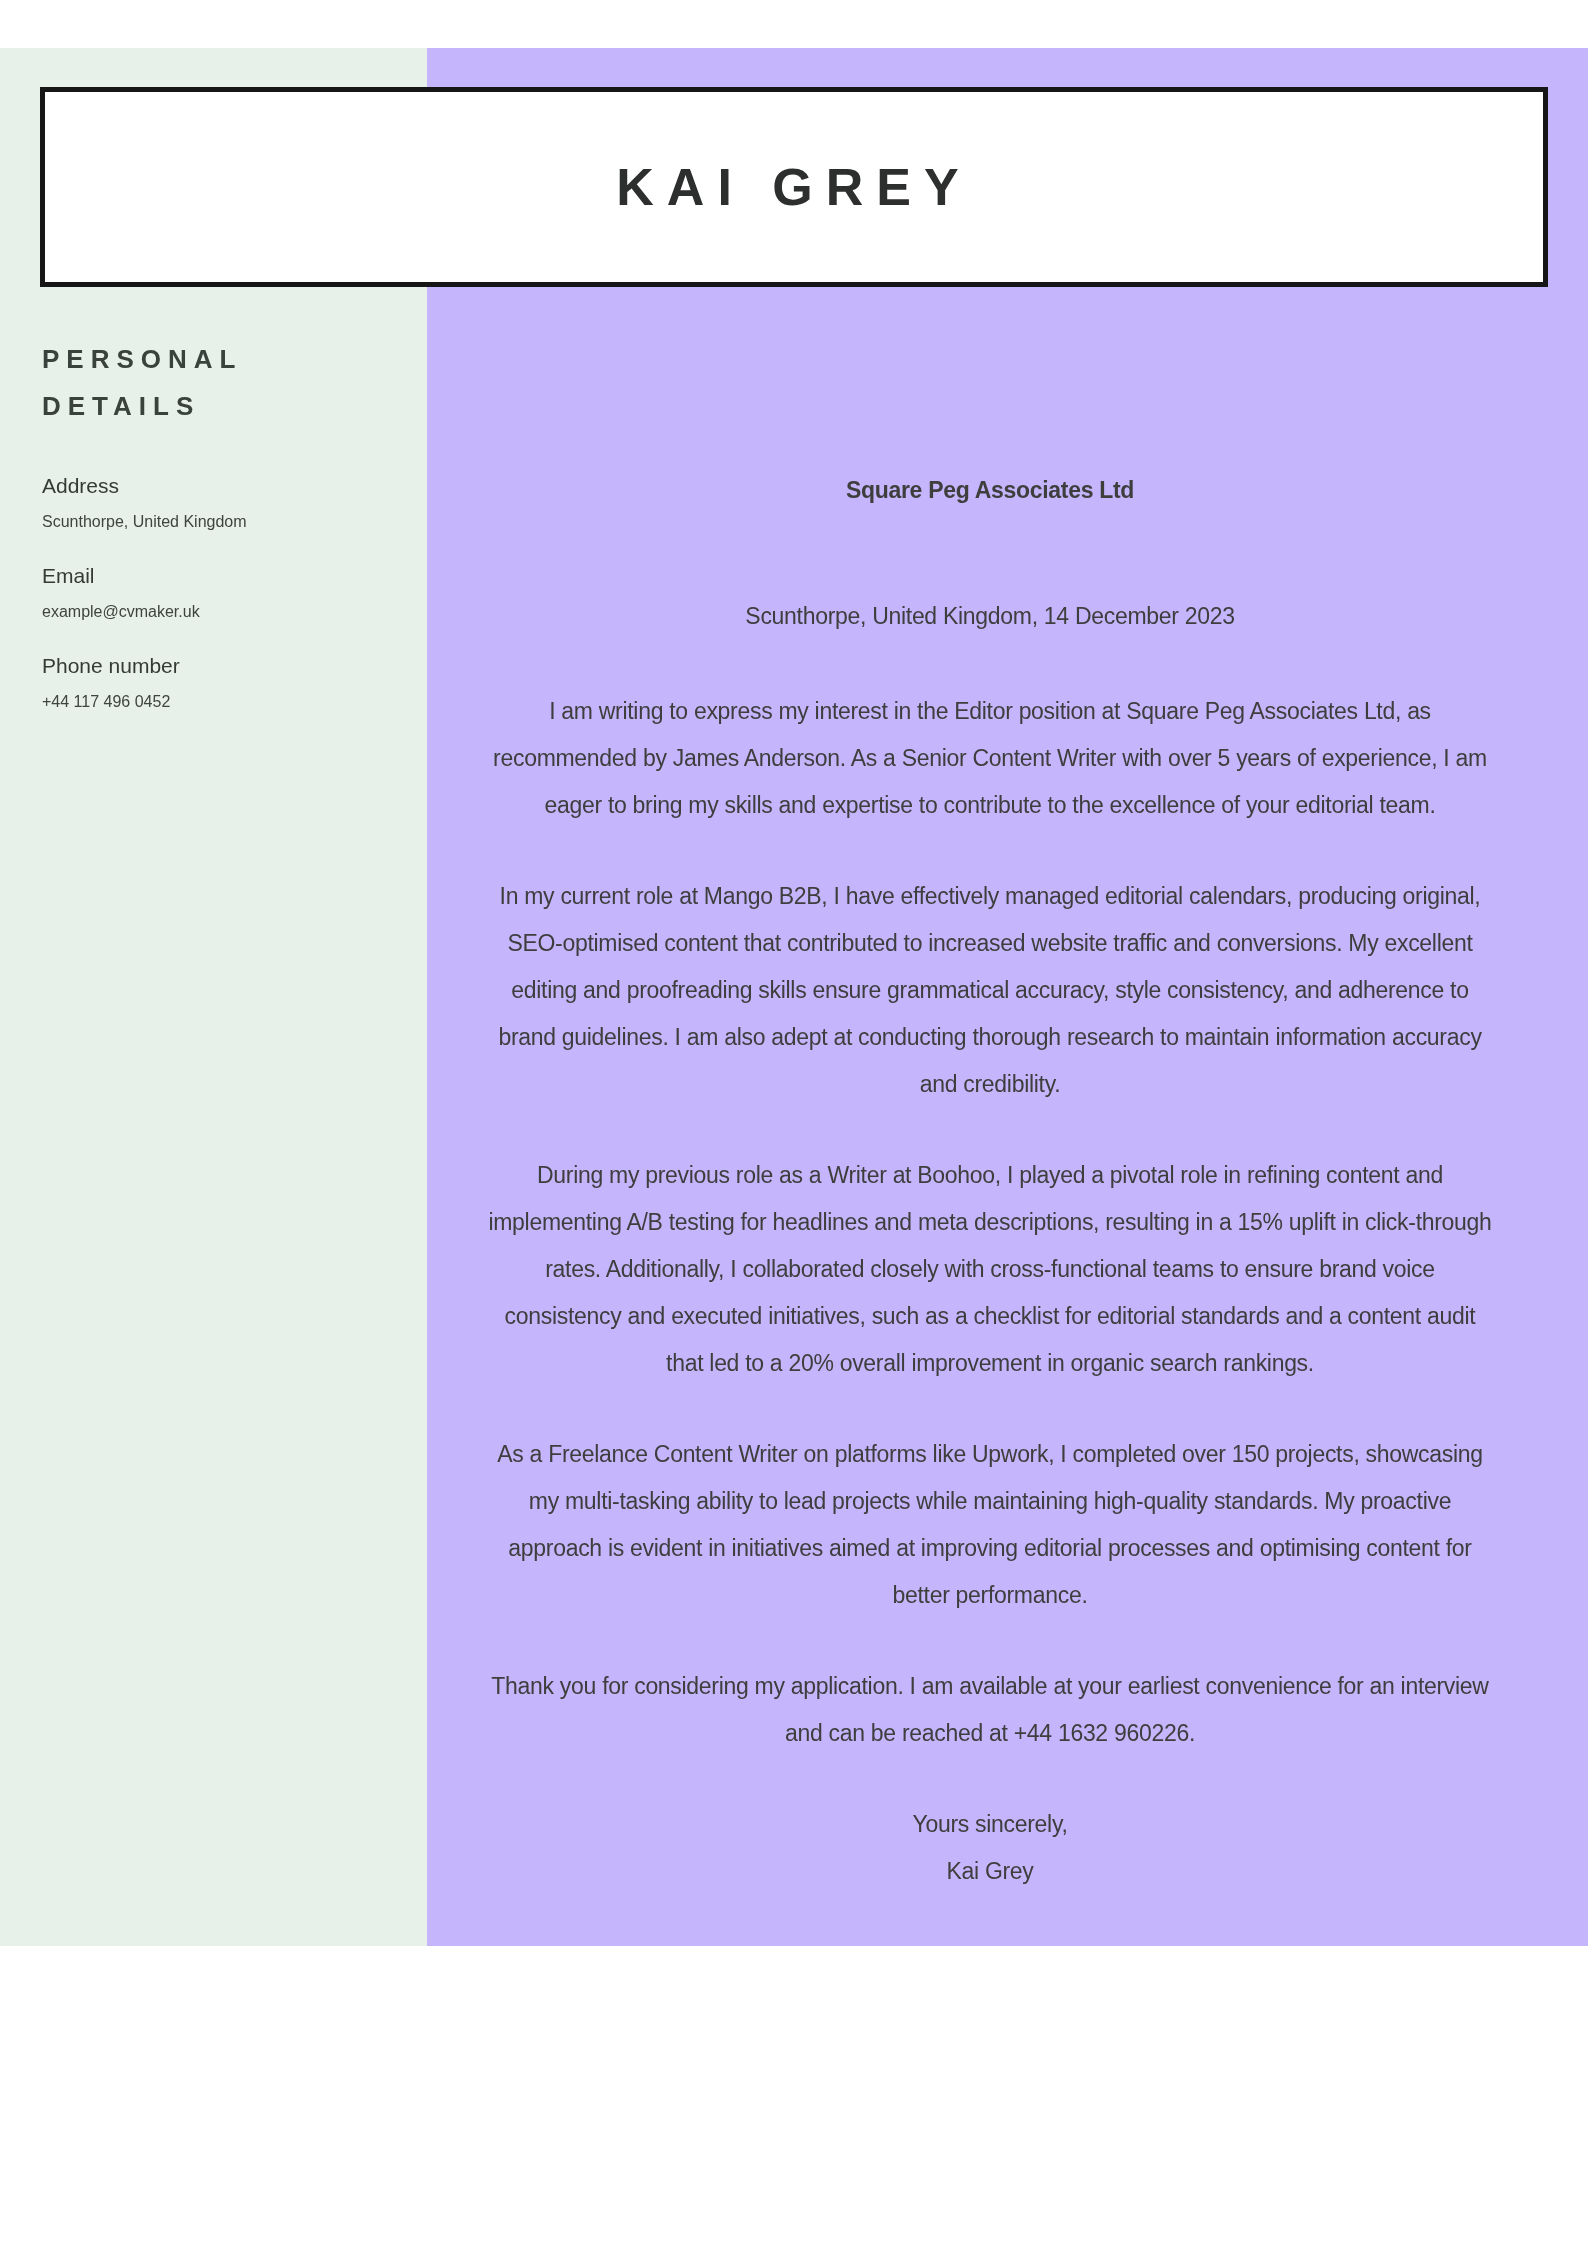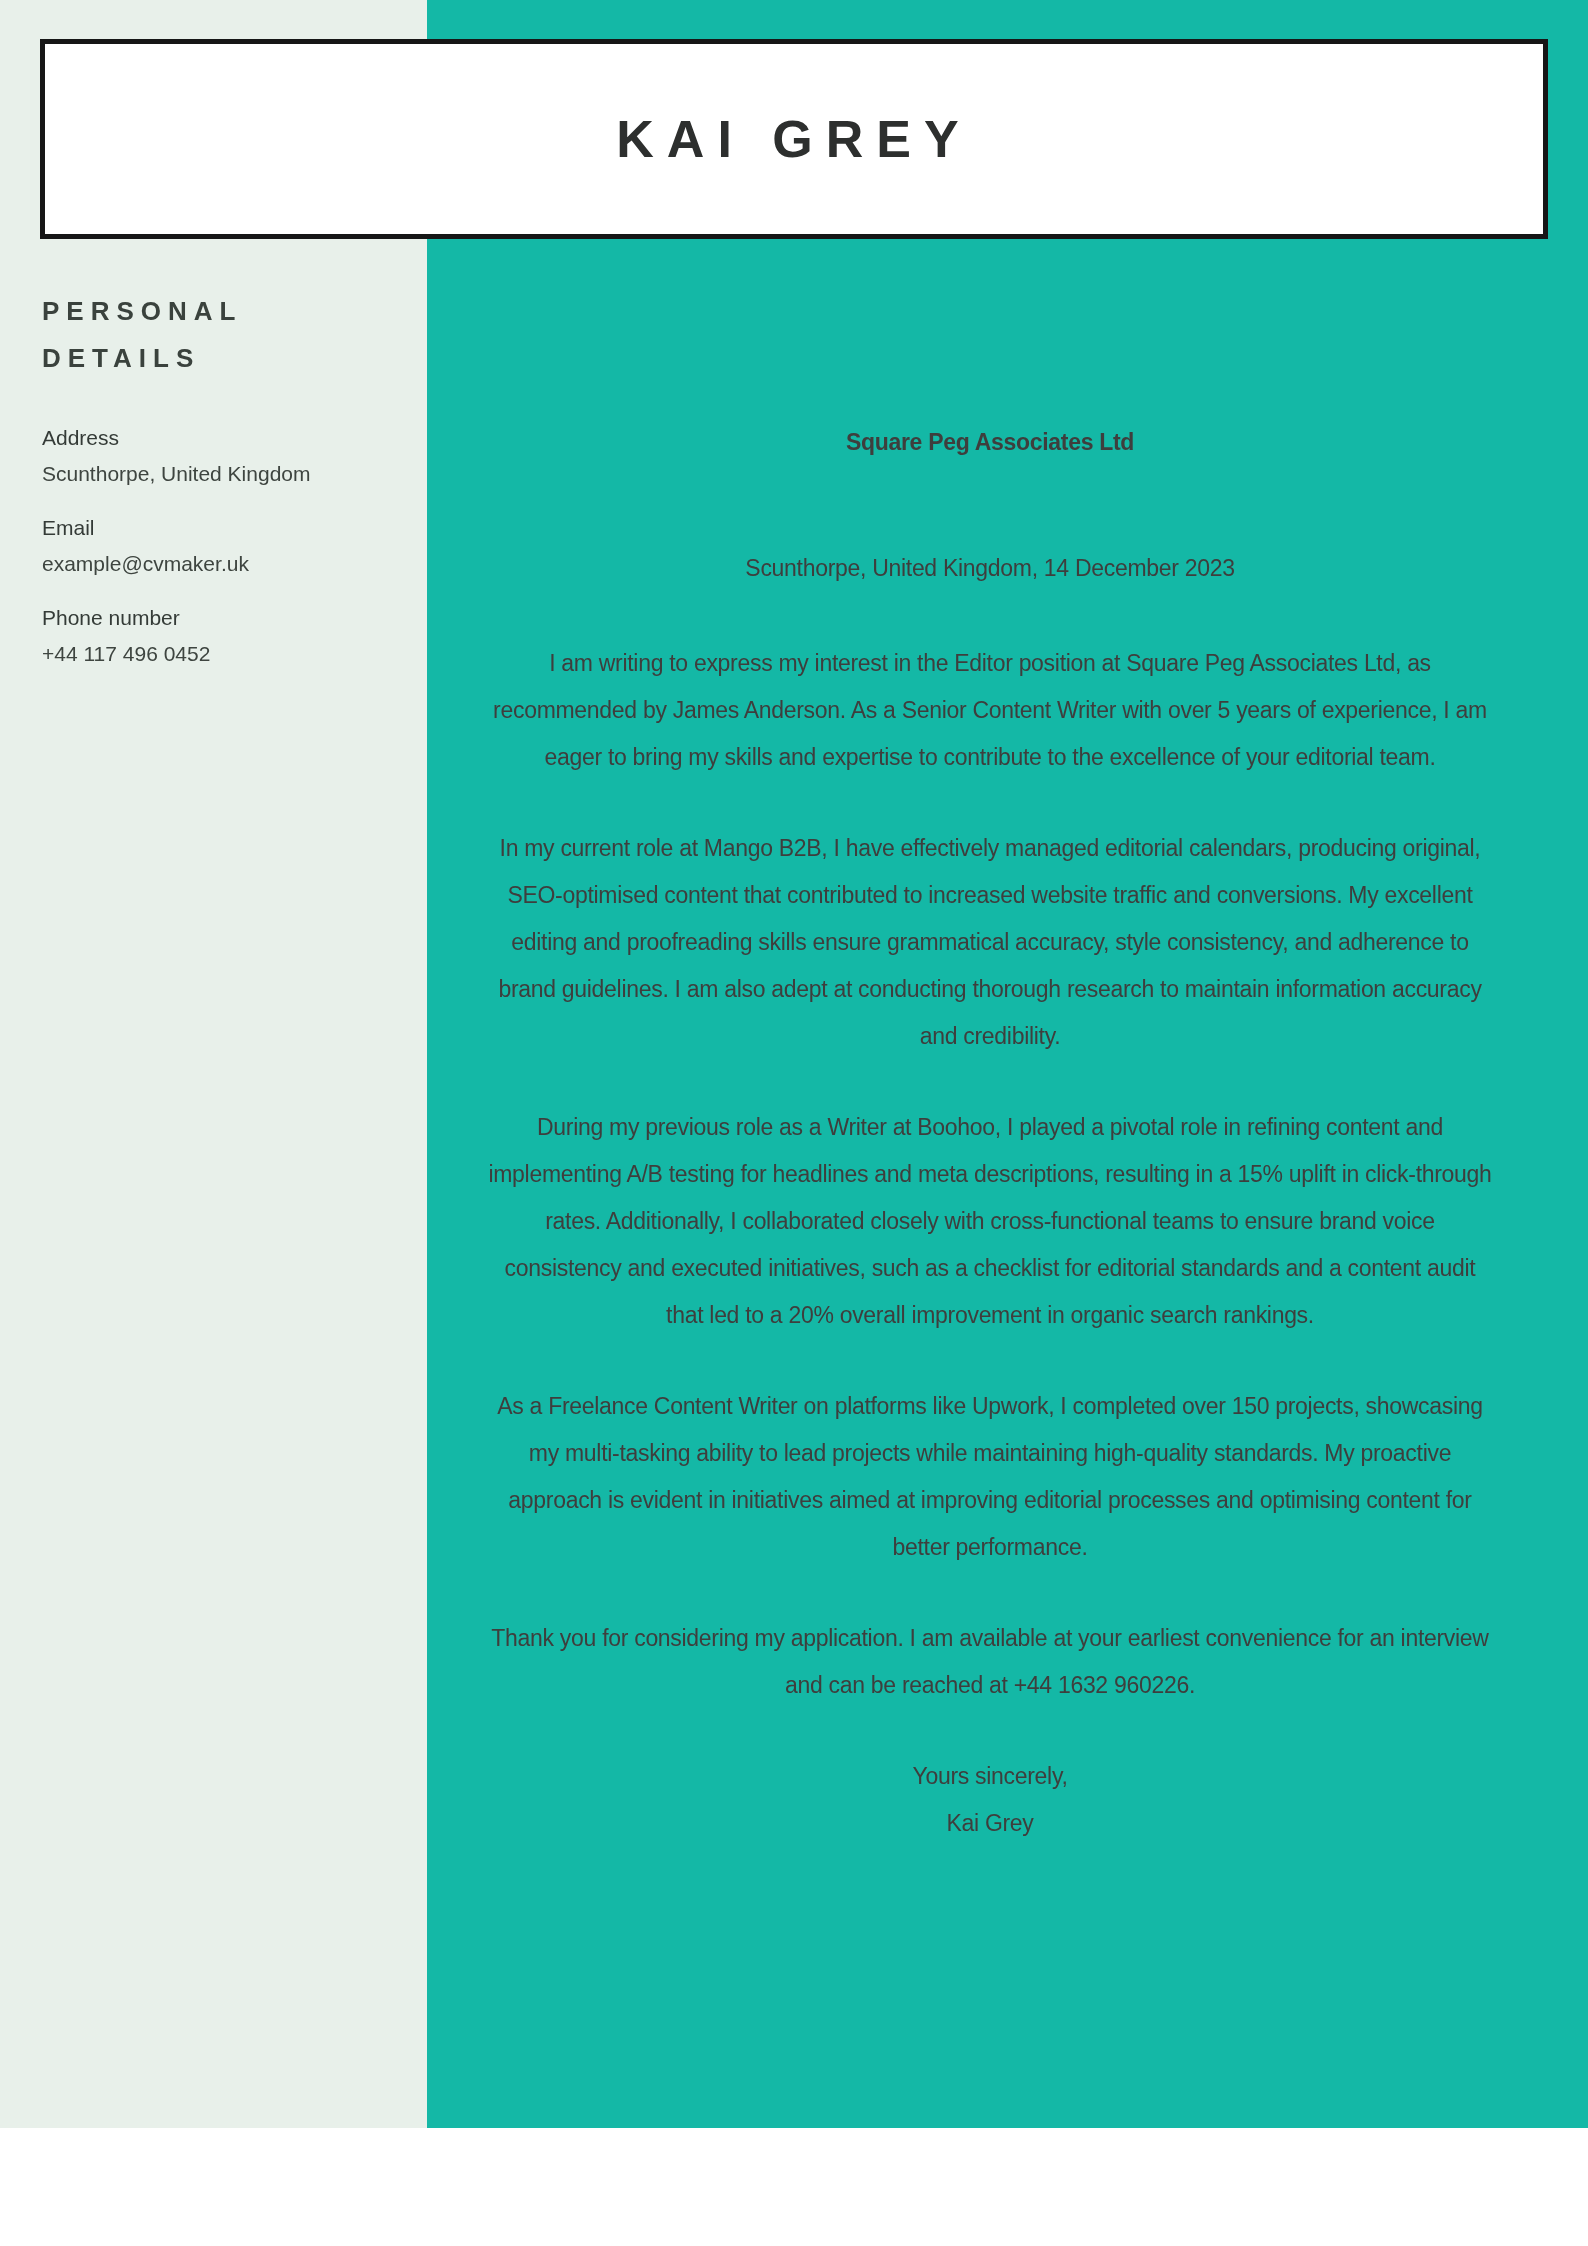--- a/index.html
+++ b/index.html
@@ -4,23 +4,24 @@
 <style>
   html, body {
     margin: 0;
     padding: 0;
     background: #ffffff;
     font-family: "Liberation Sans", sans-serif;
   }
   .page {
     position: relative;
     width: 1588px;
-    height: 2128px;
-    background: #14b8a6;
+    height: 1898px;
+    background: #c4b5fd;
     overflow: hidden;
+    margin-top: 48px;
   }
   
   .sidebar-bg {
     position: absolute;
     left: 0;
     top: 0;
     width: 427px;
     height: 2246px;
     background: #e8f0ea;
   }
@@ -61,21 +62,21 @@
     color: #3a423d;
   }
   .field { margin: 0 0 18px 0; }
   .field .label {
     font-weight: normal;
     font-size: 21px;
     line-height: 36px;
     color: #343b37;
   }
   .field .value {
-    font-size: 21px;
+    font-size: 16px;
     line-height: 36px;
     color: #3e4540;
   }
   .letter {
     position: absolute;
     left: 485px;
     top: 0;
     width: 1010px;
     font-size: 23px;
     line-height: 47px;

